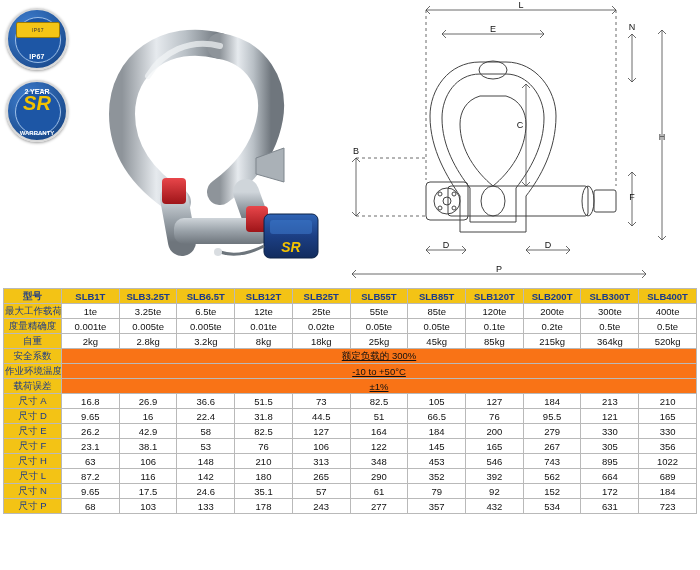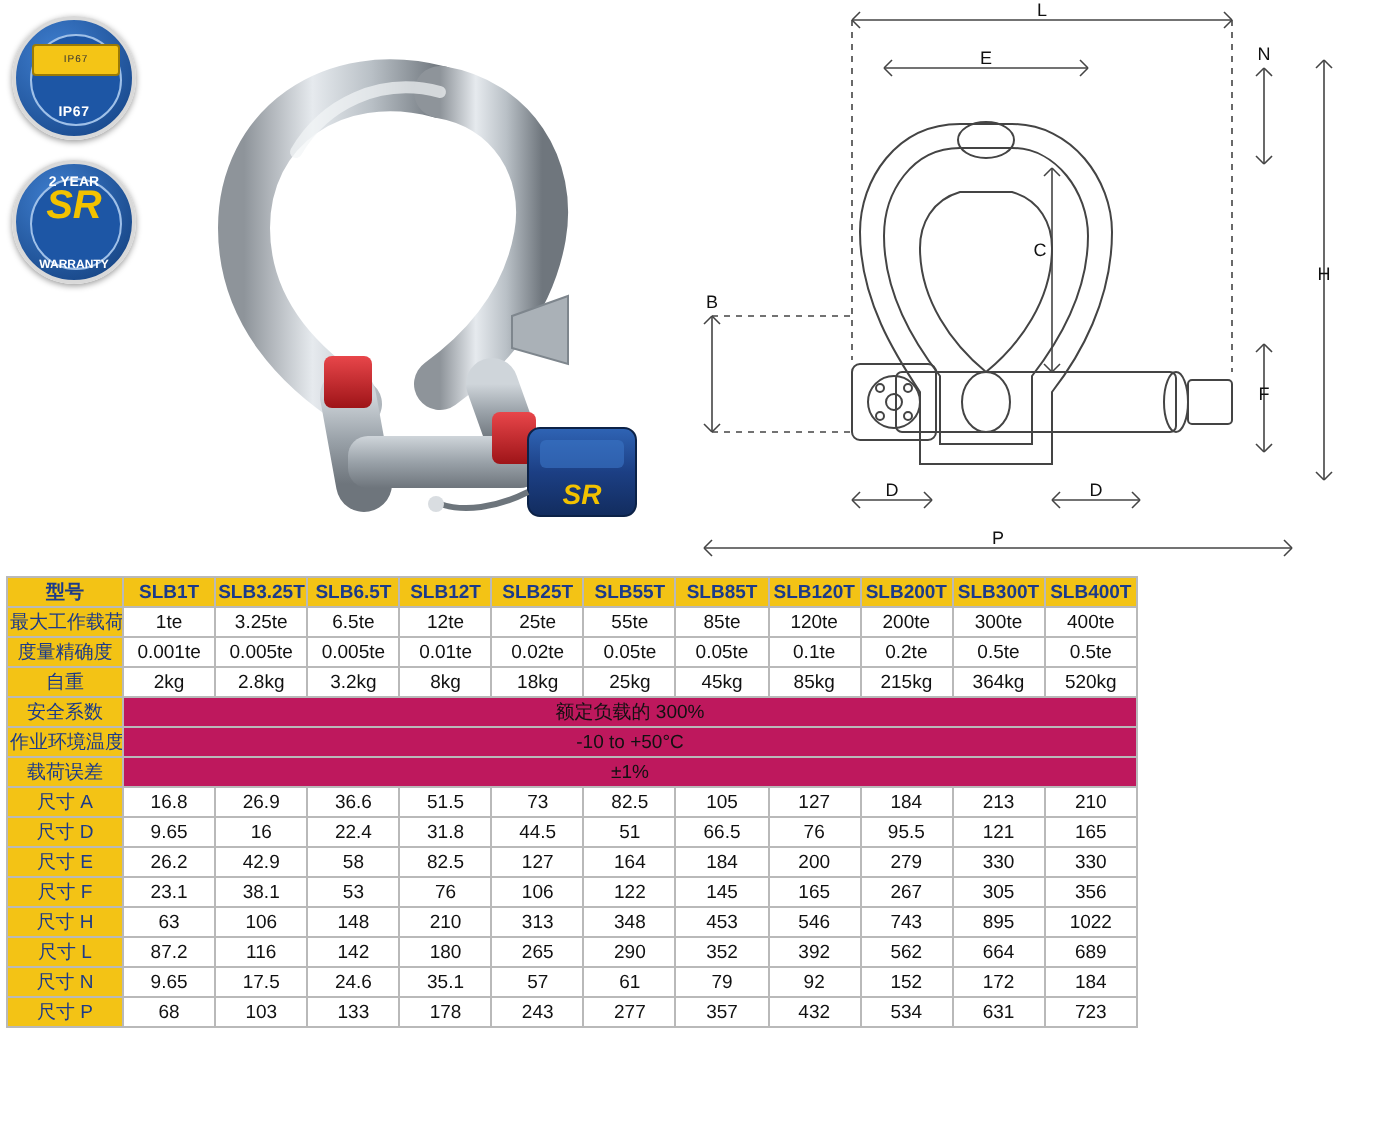--- a/index.html
+++ b/index.html
@@ -54,21 +54,21 @@
     position:absolute;left:0;right:0;top:6px;text-align:center;
     color:#fff;font-size:7px;font-weight:bold;
   }
 
   .photo{position:absolute;left:70px;top:6px;width:260px;height:280px;}
   .drawing{position:absolute;left:330px;top:0px;width:368px;height:288px;}
 
   
   table{
     border-collapse:collapse;
-    width:566px;
+    width:694px;
     margin:0 3px;
     table-layout:fixed;
   }
   td,th{
     border:1px solid #b9b9b9;
     text-align:center;
     font-size:9.5px;
     height:14px;
     padding:0 1px;
     white-space:nowrap;
@@ -81,21 +81,21 @@
     font-size:9.5px;
   }
   td.lbl{
     background:#f3c315;
     color:#1b3a8a;
     font-weight:normal;
     text-align:center;
     font-size:9.5px;
   }
   td.val{background:#ffffff;}
-  td.merge{background:#be185d;text-align:center;}
+  td.merge{background:#f97316;text-align:center;text-decoration:underline;}
   .c-model{width:58px;}
 </style>
 </head>
 <body>
 
 <div class="top">
 
   <div class="badges">
     <div class="badge b1">
       <div class="inner"></div>

